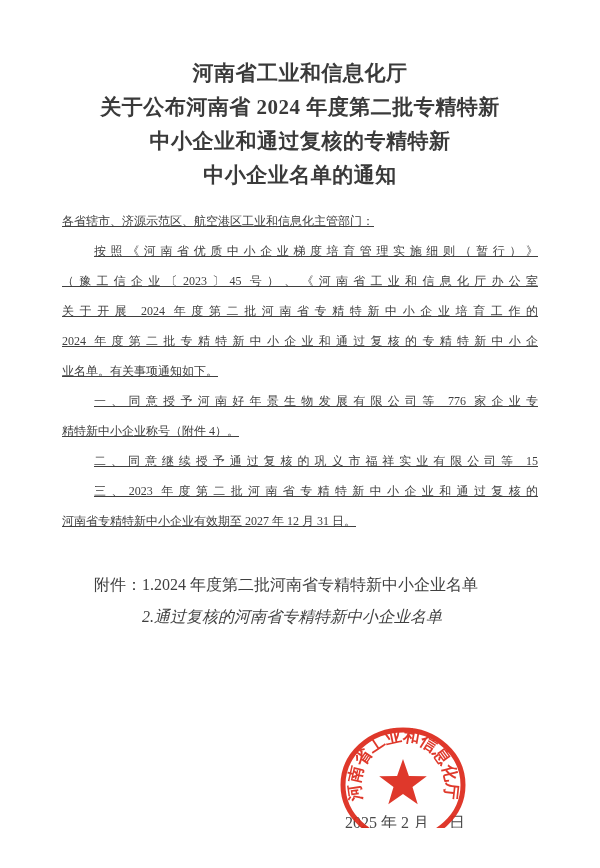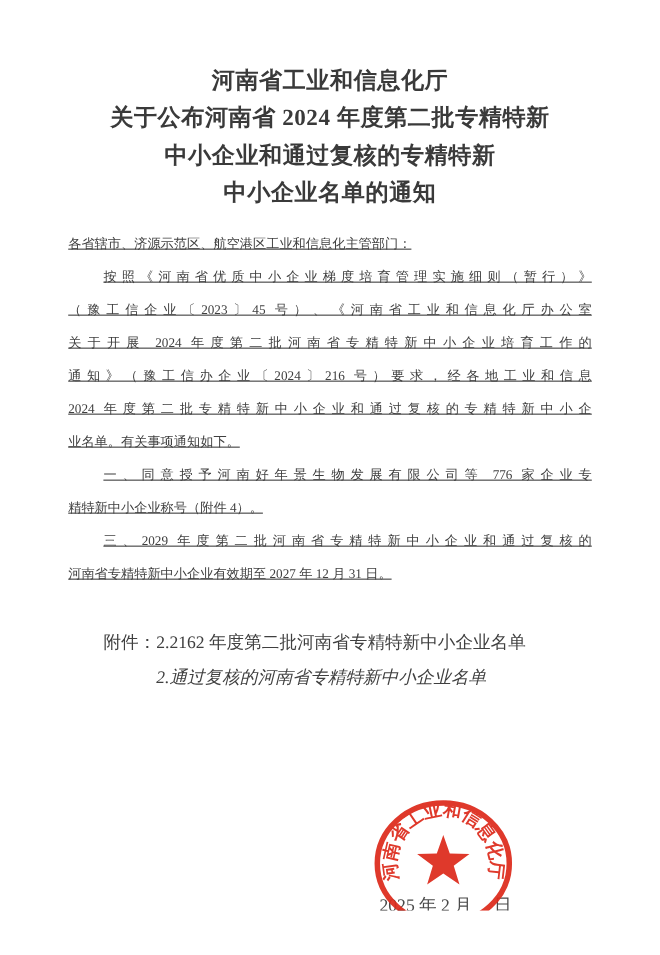--- a/index.html
+++ b/index.html
@@ -72,31 +72,31 @@
     <div>关于公布河南省 2024 年度第二批专精特新</div>
     <div>中小企业和通过复核的专精特新</div>
     <div>中小企业名单的通知</div>
   </div>
 
   <div class="body-block">
     <div class="ln">各省辖市、济源示范区、航空港区工业和信息化主管部门：</div>
     <div class="ln ind full">按照《河南省优质中小企业梯度培育管理实施细则（暂行）》</div>
     <div class="ln full">（豫工信企业〔2023〕45 号）、《河南省工业和信息化厅办公室</div>
     <div class="ln full">关于开展 2024 年度第二批河南省专精特新中小企业培育工作的</div>
-    <div class="ln full">通知》（豫工信办企业〔2024〕216 号）要求，经各地工业和信息</div>
     <div class="ln full">2024 年度第二批专精特新中小企业和通过复核的专精特新中小企</div>
     <div class="ln">业名单。有关事项通知如下。</div>
     <div class="ln ind full">一、同意授予河南好年景生物发展有限公司等 776 家企业专</div>
     <div class="ln">精特新中小企业称号（附件 4）。</div>
-    <div class="ln ind full">三、2029 年度第二批河南省专精特新中小企业和通过复核的</div>
+    <div class="ln ind full">二、同意继续授予通过复核的巩义市福祥实业有限公司等 15</div>
+    <div class="ln ind full">三、2023 年度第二批河南省专精特新中小企业和通过复核的</div>
     <div class="ln">河南省专精特新中小企业有效期至 2027 年 12 月 31 日。</div>
   </div>
 
   <div class="attach-block">
-    <div class="attach-l1">附件：2.2162 年度第二批河南省专精特新中小企业名单</div>
+    <div class="attach-l1">附件：1.2024 年度第二批河南省专精特新中小企业名单</div>
     <div class="attach-l2">2.通过复核的河南省专精特新中小企业名单</div>
   </div>
 
   <div class="date-line">
     <span>2025 年 2 月</span><span class="gap"></span><span>日</span>
   </div>
 
   <div class="seal">
     <svg viewBox="0 0 140 130" xmlns="http://www.w3.org/2000/svg">
       <ellipse cx="70" cy="62" rx="60" ry="55" fill="none" stroke="#dd2a1b" stroke-width="5"></ellipse>

